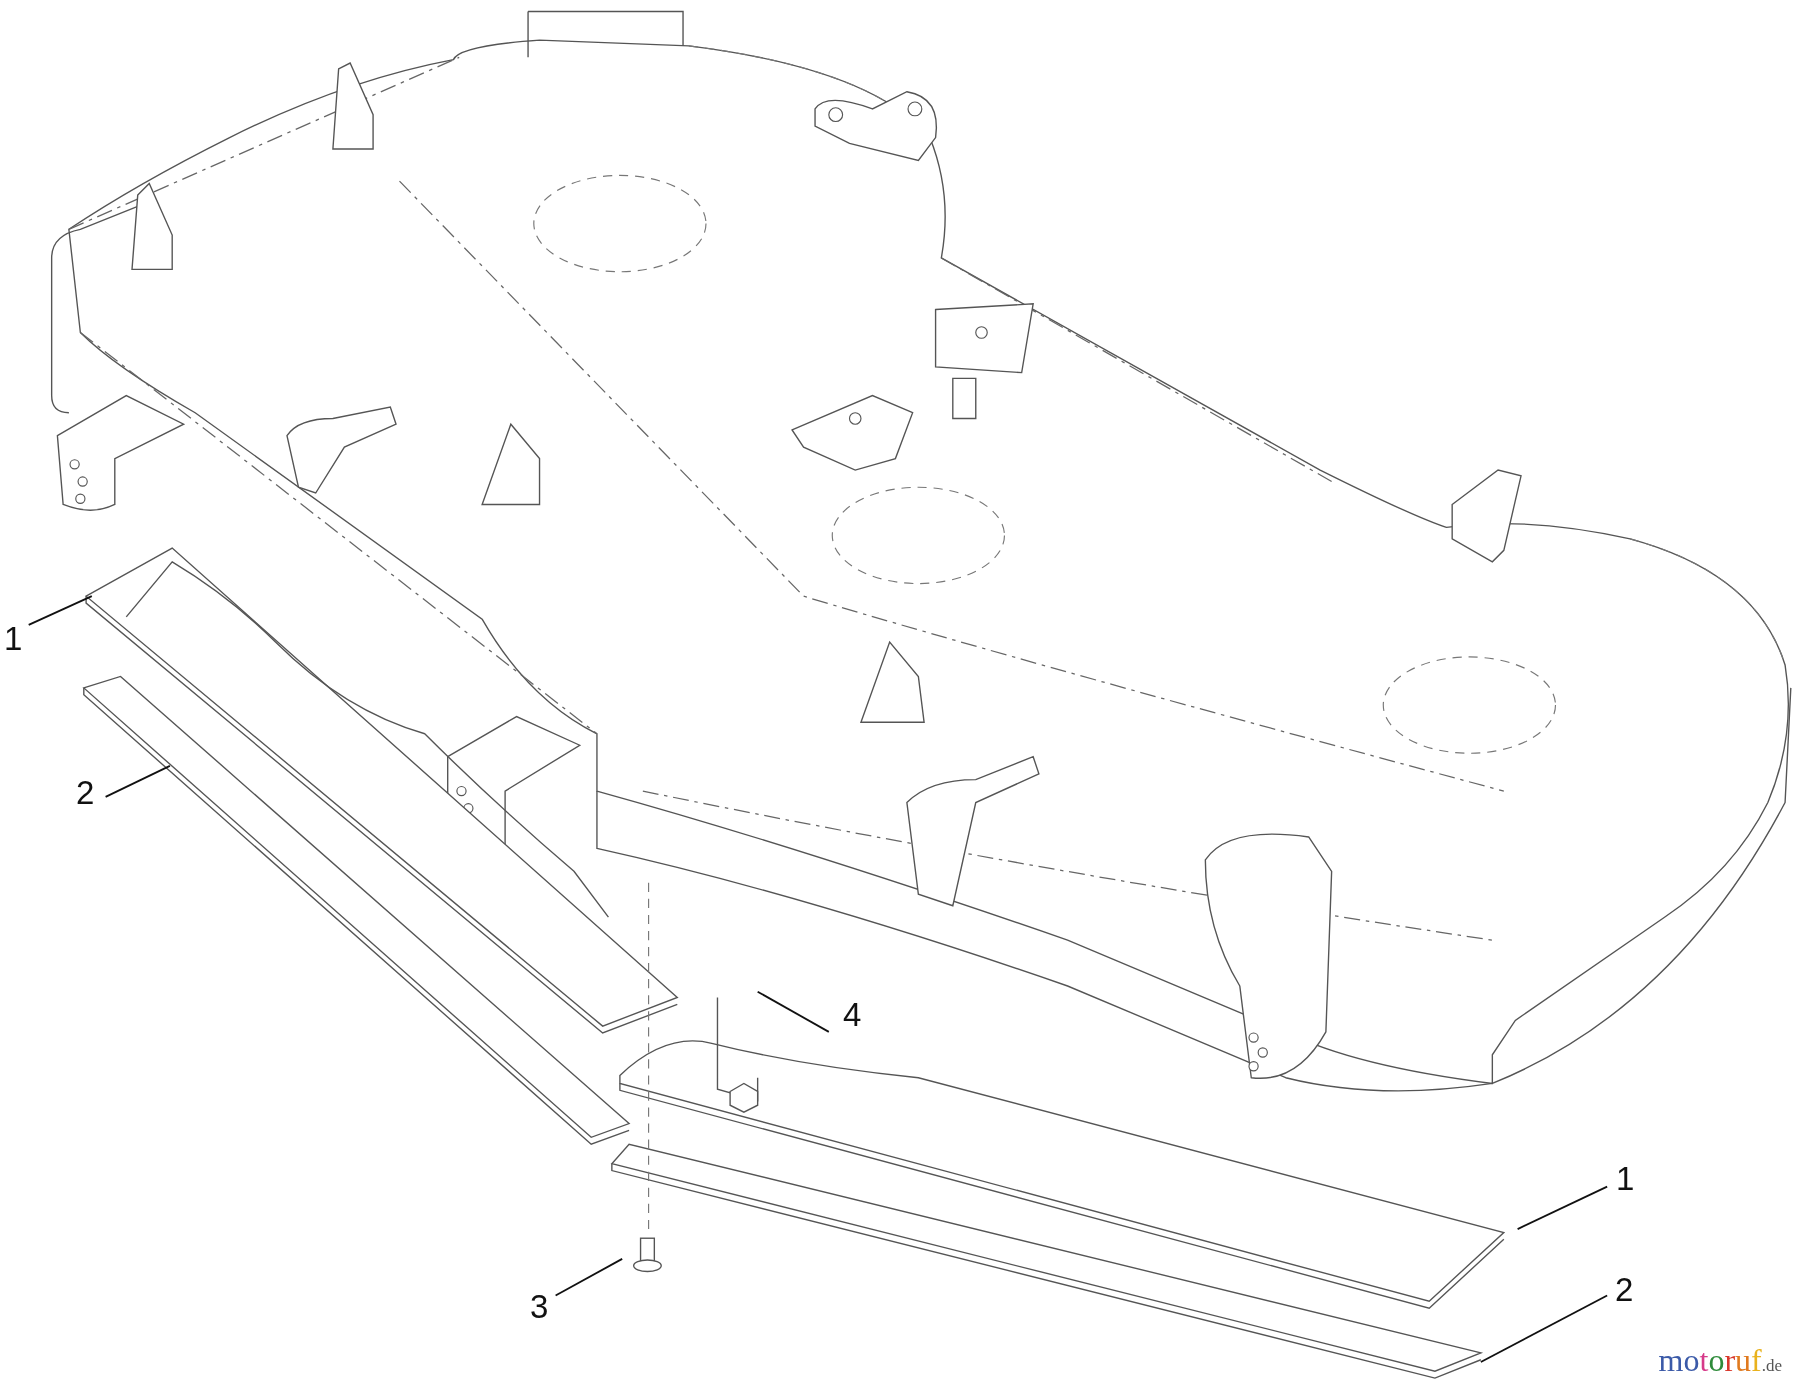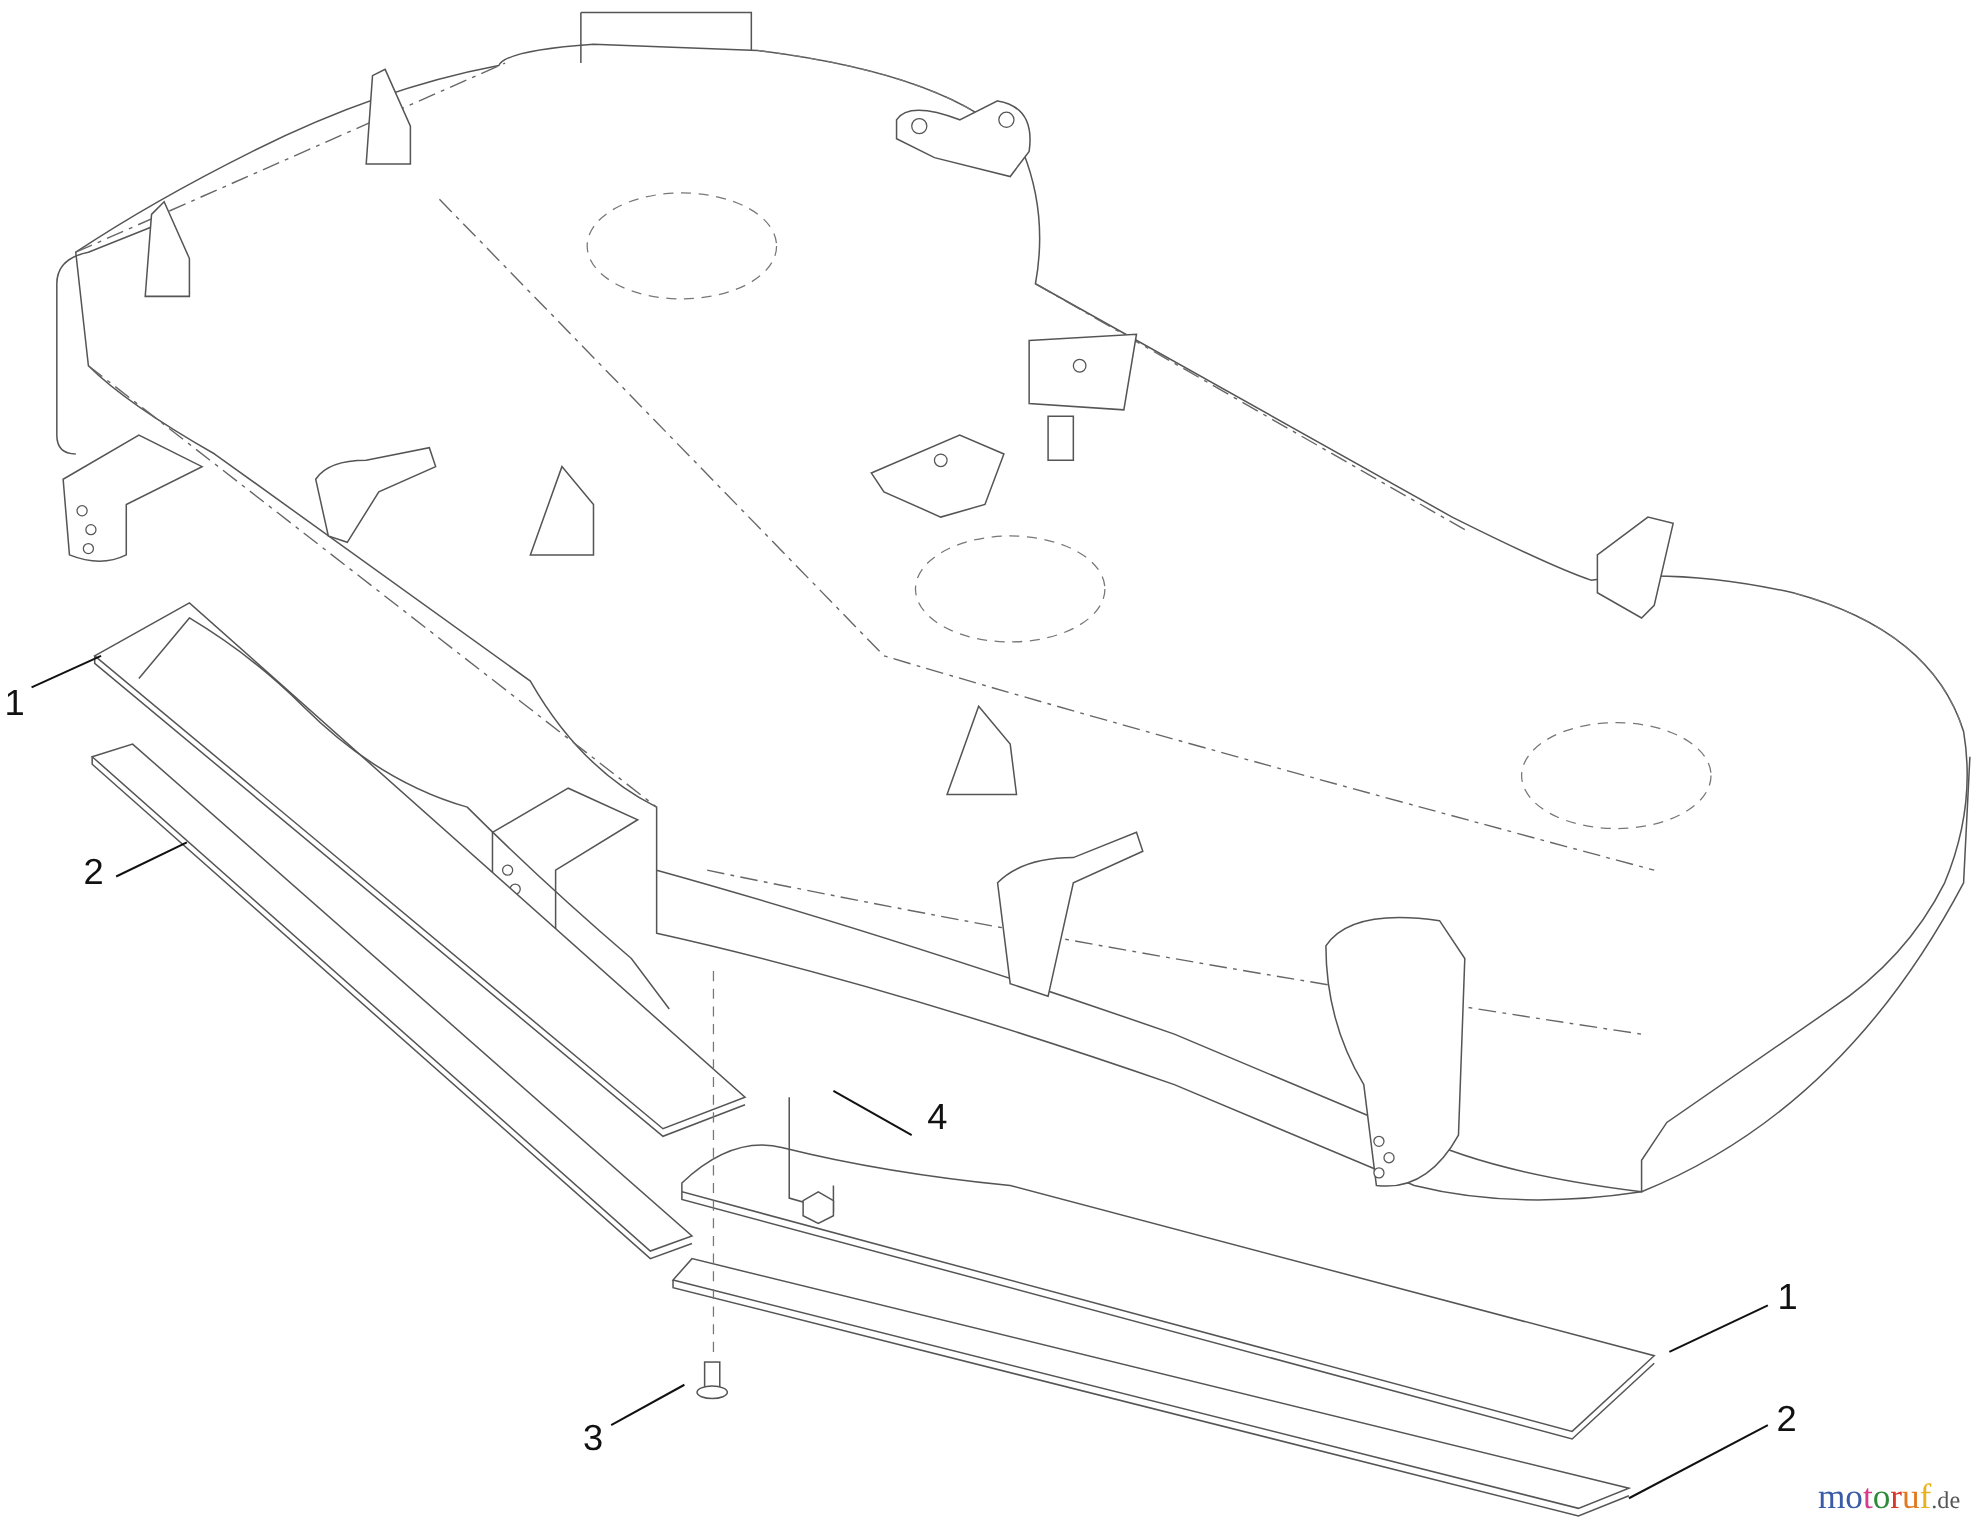--- a/index.html
+++ b/index.html
@@ -7,21 +7,21 @@
   #diagram{position:absolute;left:0;top:0;width:1800px;height:1393px;}
   .ln{fill:#fff;stroke:#555;stroke-width:1.2;}
   .ln2{fill:none;stroke:#555;stroke-width:1.2;}
   .dash{fill:none;stroke:#666;stroke-width:1.1;stroke-dasharray:14 5 3 5;}
   .dash2{fill:none;stroke:#777;stroke-width:1;stroke-dasharray:8 6;}
   .lead{stroke:#111;stroke-width:1.6;fill:none;}
   .callout{position:absolute;font-family:"Liberation Sans",sans-serif;font-size:33px;color:#111;line-height:1;}
   .hole{fill:#fff;stroke:#555;stroke-width:1;}
   #watermark{position:absolute;right:18px;bottom:14px;font-family:"Liberation Serif",serif;font-size:32px;letter-spacing:0;}
   #watermark span{display:inline-block;}
-  #watermark .tld{font-size:22px;color:#555;}
+  #watermark .tld{font-size:17px;color:#555;}
 </style>
 </head>
 <body>
 
 <svg id="diagram" viewBox="0 0 1568 1215" preserveAspectRatio="none" xmlns="http://www.w3.org/2000/svg">
 
   <g>
     <path class="ln" d="M395,52 Q400,40 470,35 L600,40 Q760,60 810,120 Q830,170 820,225 L1150,410 Q1230,450 1260,460 Q1330,450 1420,470 Q1530,500 1555,580 Q1565,640 1540,700 Q1510,760 1450,800 L1320,890 Q1310,905 1300,920 L1300,945 Q1180,930 1120,900 L930,820 Q700,740 520,690 L520,640 Q460,610 420,540 L170,360 Q100,320 70,290 L60,200 Q120,160 200,120 Q300,70 395,52 Z"></path>
 
     <path class="ln2" d="M520,690 L520,740 Q700,780 930,860 L1120,940 Q1200,960 1300,945"></path>

